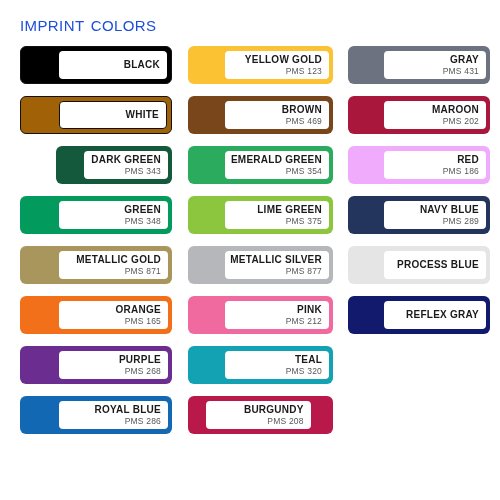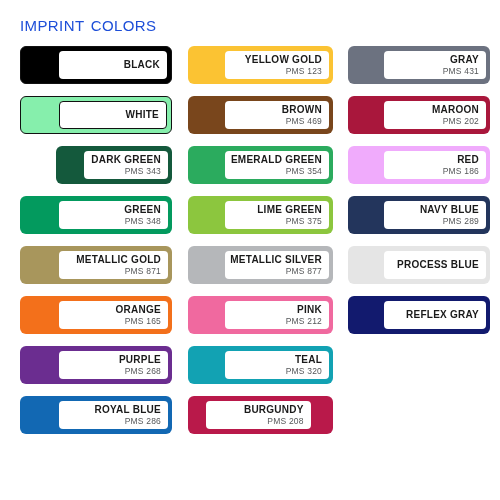--- a/index.html
+++ b/index.html
@@ -114,21 +114,21 @@
 
   <div id="title">Imprint Colors</div>
 
   <div id="grid">
       <div class="column col-0">
         <div class="swatch outlined" style="background: rgb(0, 0, 0);">
           <div class="label-box centered">
             <div class="swatch-name">BLACK</div>
           </div>
         </div>
-        <div class="swatch outlined" style="background: #86efac;">
+        <div class="swatch outlined" style="background: #a16207;">
           <div class="label-box outlined centered">
             <div class="swatch-name">WHITE</div>
           </div>
         </div>
         <div class="swatch" style="background: rgb(20, 89, 60); margin-left: 36px;">
           <div class="label-box">
             <div class="swatch-name">DARK GREEN</div>
             <div class="swatch-pms">PMS 343</div>
           </div>
         </div>

